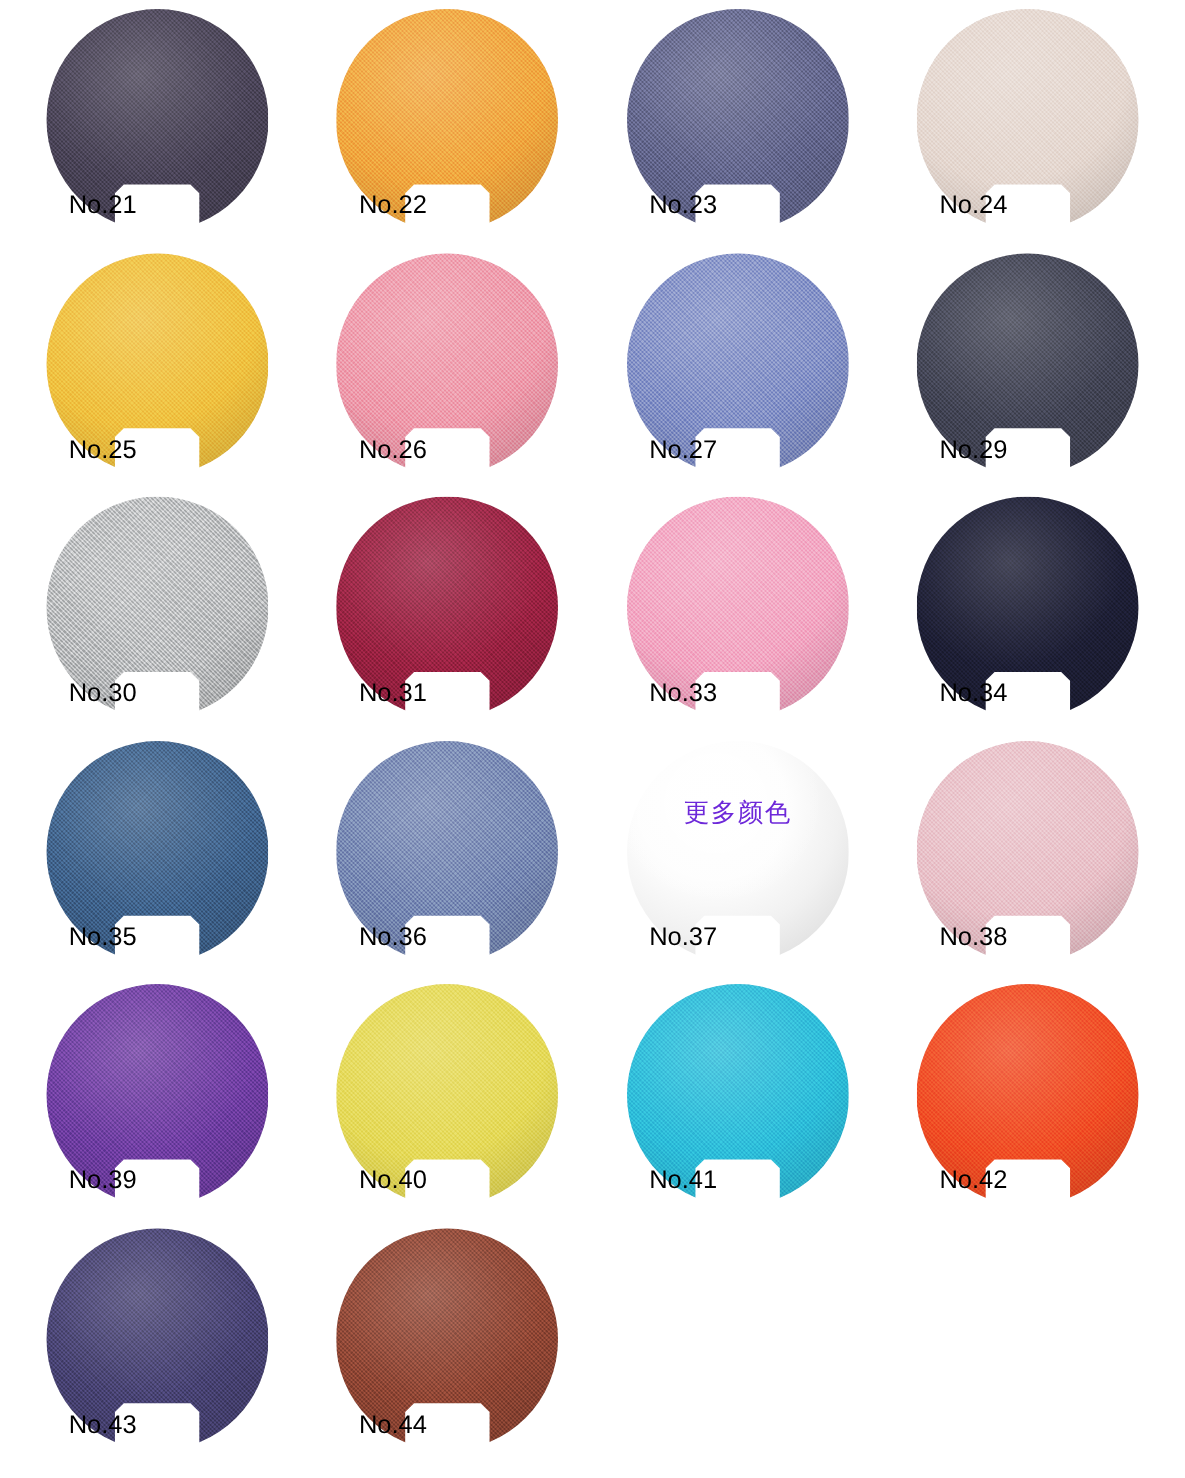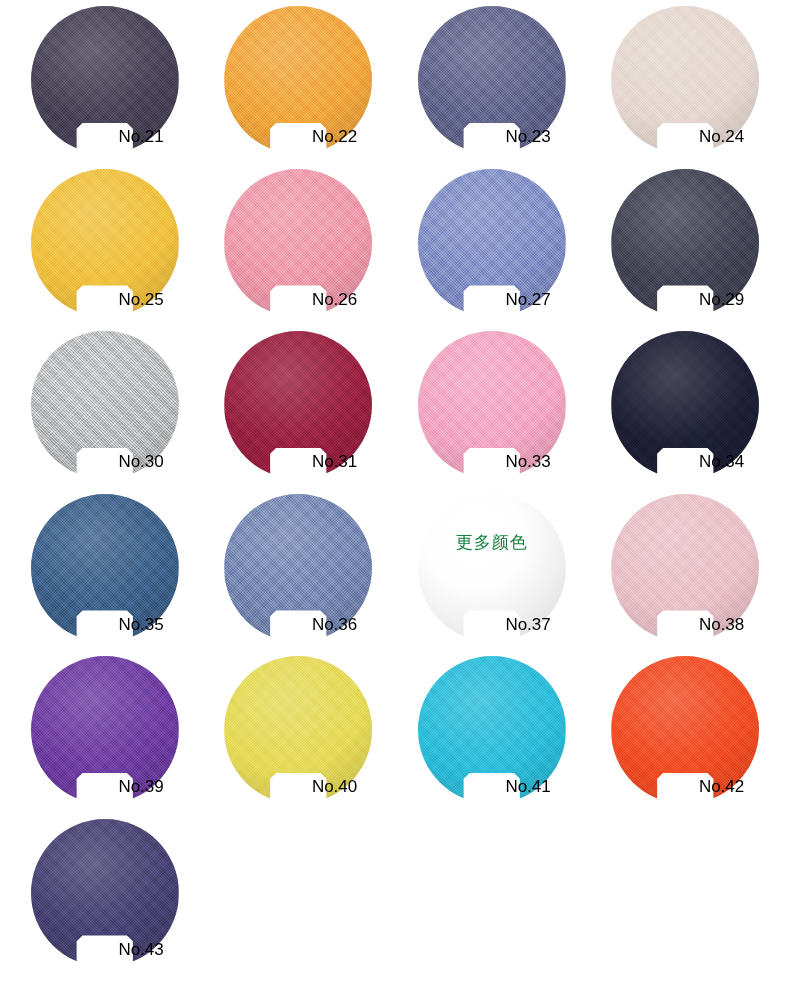--- a/index.html
+++ b/index.html
@@ -101,34 +101,34 @@
   }
 
   
   .chip-note {
     position: absolute;
     left: 0; right: 0;
     top: 36px;
     text-align: center;
     font-size: 17px;
     line-height: 25px;
-    color: #15803d;
+    color: #6d28d9;
     letter-spacing: 1px;
     font-family: "DejaVu Sans", "Liberation Sans", sans-serif;
     z-index: 3;
   }
 
   
   .chip-label {
     position: absolute;
     left: 50%;
     transform: translateX(-50%);
     top: 120px;
     width: 118px;
-    text-align: right;
+    text-align: left;
     font-size: 17px;
     line-height: 22px;
     color: #000000;
     white-space: nowrap;
     z-index: 4;
   }
 </style>
 </head>
 <body>
 
@@ -275,13 +275,20 @@
       </div>
       <div class="chip-label">No.42</div>
     </div>
     <div class="swatch-cell">
       <div class="chip" style="background: rgb(69, 64, 110);">
         <div class="weave"></div>
         <div class="shade"></div>
       </div>
       <div class="chip-label">No.43</div>
     </div>
+    <div class="swatch-cell">
+      <div class="chip" style="background: rgb(138, 67, 50);">
+        <div class="weave"></div>
+        <div class="shade"></div>
+      </div>
+      <div class="chip-label">No.44</div>
+    </div>
   </div>
 
 </body></html>

